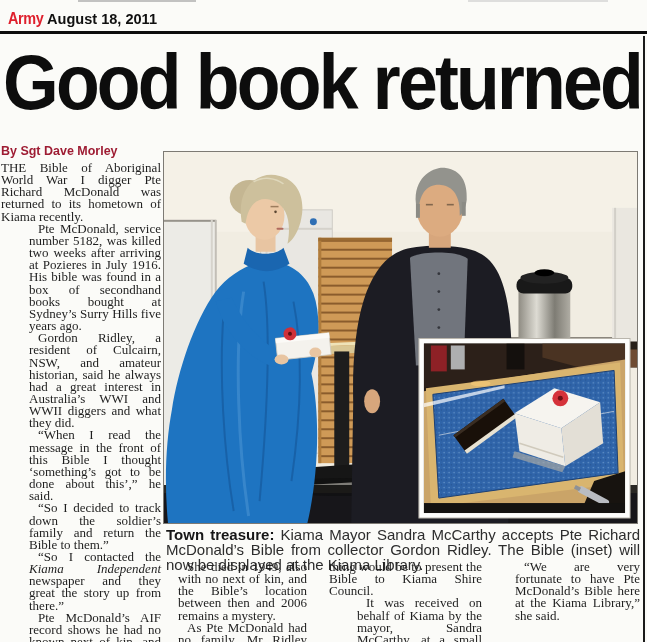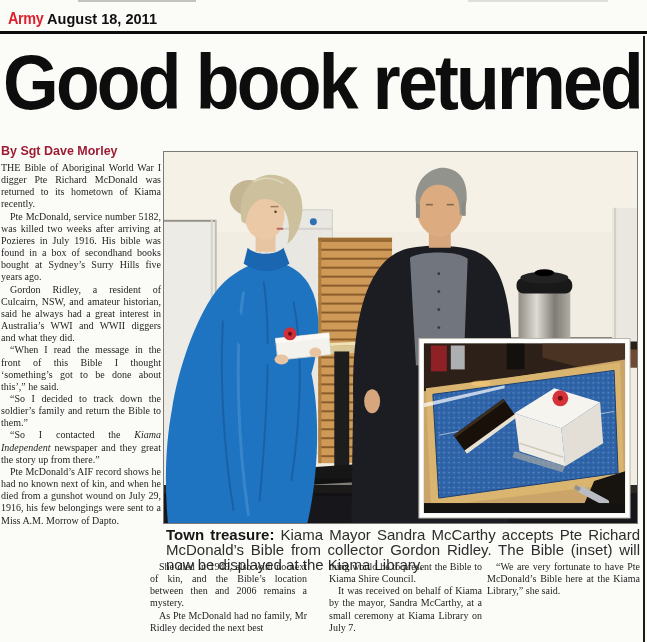--- a/index.html
+++ b/index.html
@@ -34,25 +34,25 @@
 
   
   .byline{
     left:1px;top:143px;font-family:"Liberation Sans",sans-serif;font-weight:700;
     font-size:13px;color:#9e1c33;transform:scaleX(.96);transform-origin:left top;
     white-space:nowrap;
   }
 
   
   .col{
-    text-align:justify;font-size:10px;line-height:12.15px;color:#1e1e1e;
+    text-align:justify;font-size:13px;line-height:12.15px;color:#1e1e1e;
     -webkit-hyphens:auto;hyphens:auto;
   }
   .col p{margin:0;}
-  .col p.ind{text-indent:9px;}
+  .col p.ind{text-indent:9px;margin-left:28px;}
   .col .em{font-style:italic;}
   .col1{left:1px;top:162px;width:160px;height:480px;}
   .col2{left:150px;top:561px;width:157px;}
   .col3{left:329px;top:561px;width:153px;}
   .col4{left:487px;top:561px;width:153px;}
 
   
   .photo{
     left:163px;top:151px;width:475px;height:373px;
     border:1px solid #7d7a74;box-sizing:border-box;background:#f1ede2;

